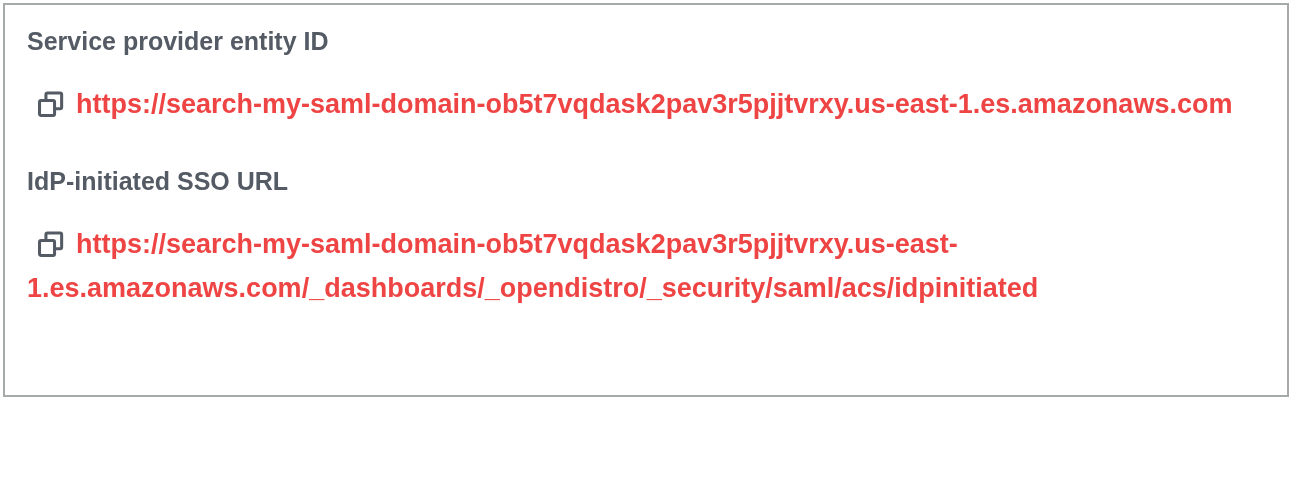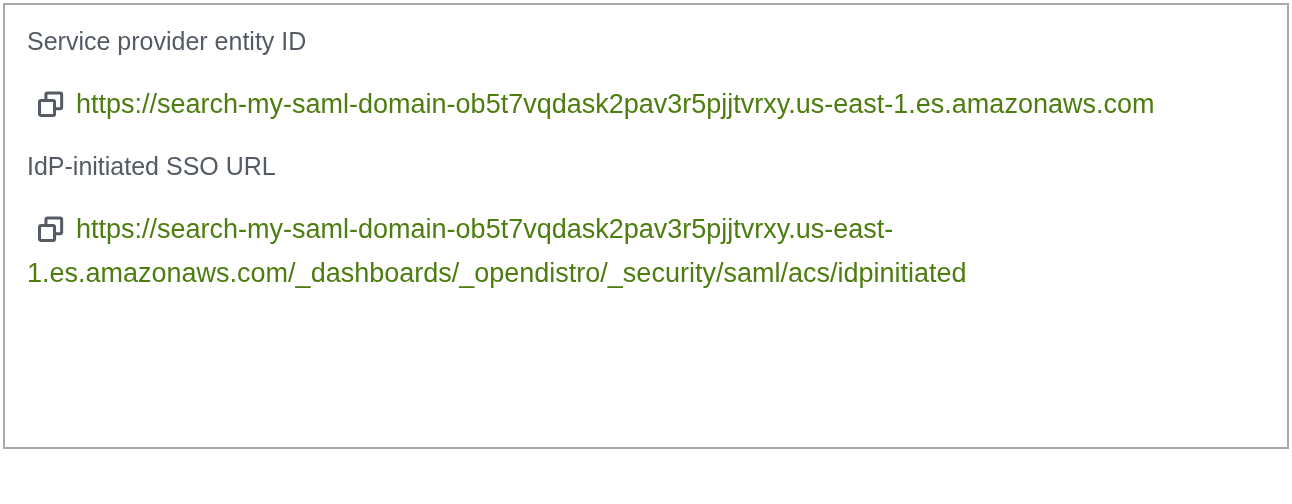--- a/index.html
+++ b/index.html
@@ -7,39 +7,40 @@
     padding: 0;
     width: 1292px;
     height: 504px;
     background: #ffffff;
     font-family: "Liberation Sans", "DejaVu Sans", sans-serif;
     overflow: hidden;
   }
   .panel {
     box-sizing: border-box;
     margin: 3px;
-    height: 446px;
+    height: 394px;
     border: 2px solid #a6aaab;
     background: #ffffff;
     padding: 20px 22px 10px 22px;
     overflow: hidden;
+    font-weight: bold;
   }
   .field + .field {
-    margin-top: 24px;
+    margin-top: 39px;
   }
   .field-label {
     font-size: 25px;
     line-height: 33px;
     color: #545b64;
     margin-bottom: 24px;
   }
   .field-value {
     font-size: 27px;
     line-height: 44px;
-    color: #4d7c0f;
+    color: #ef4444;
     word-break: normal;
     overflow-wrap: normal;
   }
   .copy-btn {
     display: inline-block;
     width: 27px;
     height: 27px;
     margin-left: 10px;
     margin-right: 12px;
     vertical-align: -5px;

